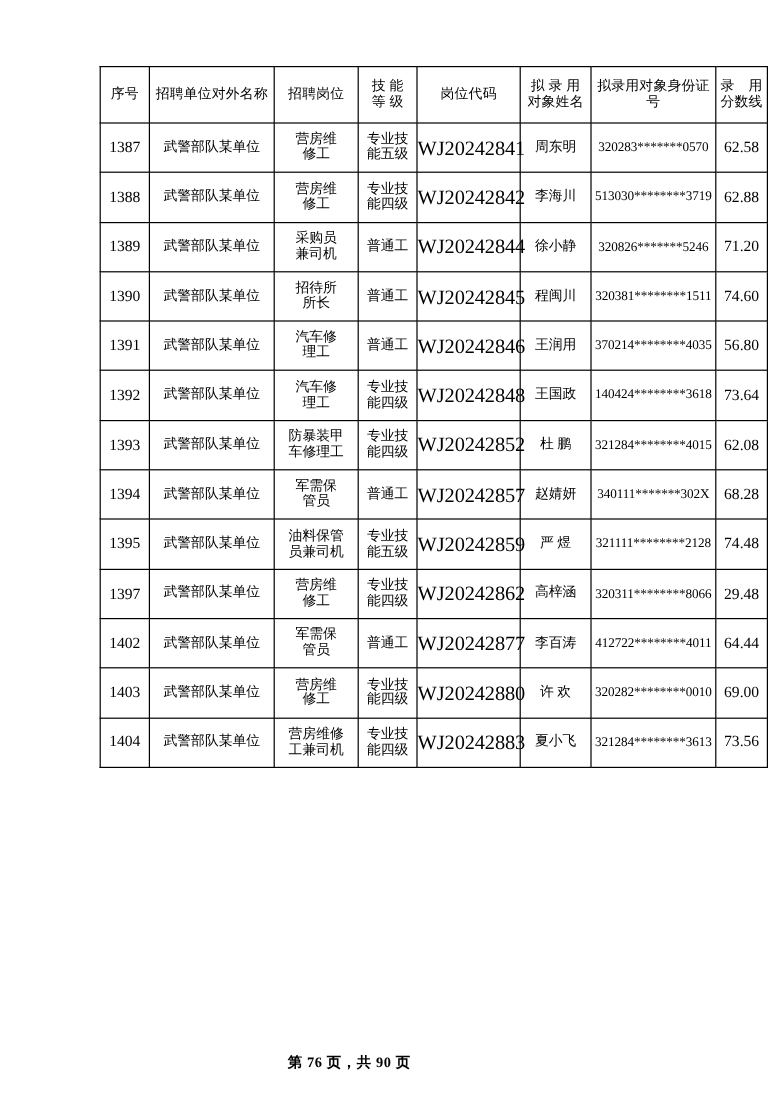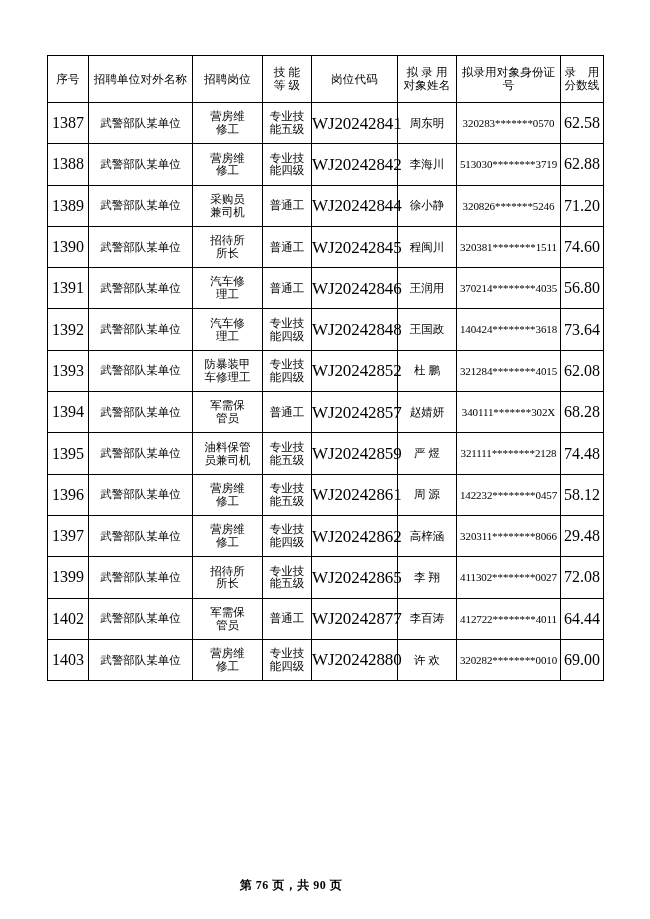--- a/index.html
+++ b/index.html
@@ -25,20 +25,21 @@
   .table-wrap {
     position: absolute;
     left: 47px;
     top: 55px;
     width: 556px;
   }
   table.main {
     border-collapse: collapse;
     width: 556px;
     table-layout: fixed;
+    margin-left: 36px;
   }
   table.main th, table.main td {
     border: 1px solid #000;
     text-align: center;
     vertical-align: middle;
     padding: 0;
     font-weight: normal;
     line-height: 1.12;
   }
   
@@ -60,21 +61,21 @@
   thead th .hd {
     display: block;
     padding: 0 2px;
   }
   tbody td {
     height: 40.3px;
     font-size: 11.5px;
     font-family: "Liberation Serif", serif;
   }
   td.num {
-    font-size: 16px;
+    font-size: 13px;
   }
   td.idnum {
     font-size: 11px;
     letter-spacing: -0.1px;
   }
   td.code {
     font-size: 17px;
     letter-spacing: -0.1px;
   }
   td.cell-2line span {
@@ -264,68 +265,36 @@
             <td class="cell-2line">
               <span>专业技</span>
               <span>能五级</span>
             </td>
             <td class="code">WJ20242859</td>
             <td class="">严 煜</td>
             <td class="idnum">321111********2128</td>
             <td class="num">74.48</td>
           </tr>
           <tr>
-            <td class="num">1396</td>
-            <td class="">武警部队某单位</td>
-            <td class="cell-2line">
-              <span>营房维</span>
-              <span>修工</span>
-            </td>
-            <td class="cell-2line">
-              <span>专业技</span>
-              <span>能五级</span>
-            </td>
-            <td class="code">WJ20242861</td>
-            <td class="">周 源</td>
-            <td class="idnum">142232********0457</td>
-            <td class="num">58.12</td>
-          </tr>
-          <tr>
             <td class="num">1397</td>
             <td class="">武警部队某单位</td>
             <td class="cell-2line">
               <span>营房维</span>
               <span>修工</span>
             </td>
             <td class="cell-2line">
               <span>专业技</span>
               <span>能四级</span>
             </td>
             <td class="code">WJ20242862</td>
             <td class="">高梓涵</td>
             <td class="idnum">320311********8066</td>
             <td class="num">29.48</td>
           </tr>
           <tr>
-            <td class="num">1399</td>
-            <td class="">武警部队某单位</td>
-            <td class="cell-2line">
-              <span>招待所</span>
-              <span>所长</span>
-            </td>
-            <td class="cell-2line">
-              <span>专业技</span>
-              <span>能五级</span>
-            </td>
-            <td class="code">WJ20242865</td>
-            <td class="">李 翔</td>
-            <td class="idnum">411302********0027</td>
-            <td class="num">72.08</td>
-          </tr>
-          <tr>
             <td class="num">1402</td>
             <td class="">武警部队某单位</td>
             <td class="cell-2line">
               <span>军需保</span>
               <span>管员</span>
             </td>
             <td class="cell-2line">普通工</td>
             <td class="code">WJ20242877</td>
             <td class="">李百涛</td>
             <td class="idnum">412722********4011</td>
@@ -340,19 +309,35 @@
             </td>
             <td class="cell-2line">
               <span>专业技</span>
               <span>能四级</span>
             </td>
             <td class="code">WJ20242880</td>
             <td class="">许 欢</td>
             <td class="idnum">320282********0010</td>
             <td class="num">69.00</td>
           </tr>
+          <tr>
+            <td class="num">1404</td>
+            <td class="">武警部队某单位</td>
+            <td class="cell-2line">
+              <span>营房维修</span>
+              <span>工兼司机</span>
+            </td>
+            <td class="cell-2line">
+              <span>专业技</span>
+              <span>能四级</span>
+            </td>
+            <td class="code">WJ20242883</td>
+            <td class="">夏小飞</td>
+            <td class="idnum">321284********3613</td>
+            <td class="num">73.56</td>
+          </tr>
         </tbody>
     </table>
   </div>
 
   <div class="footer">第 76 页，共 90 页</div>
 
 </div>
 
 </body></html>

